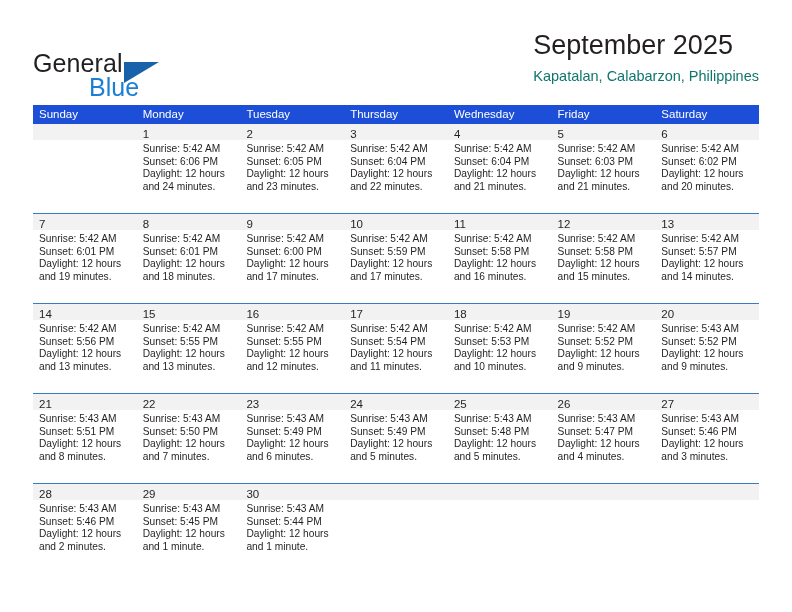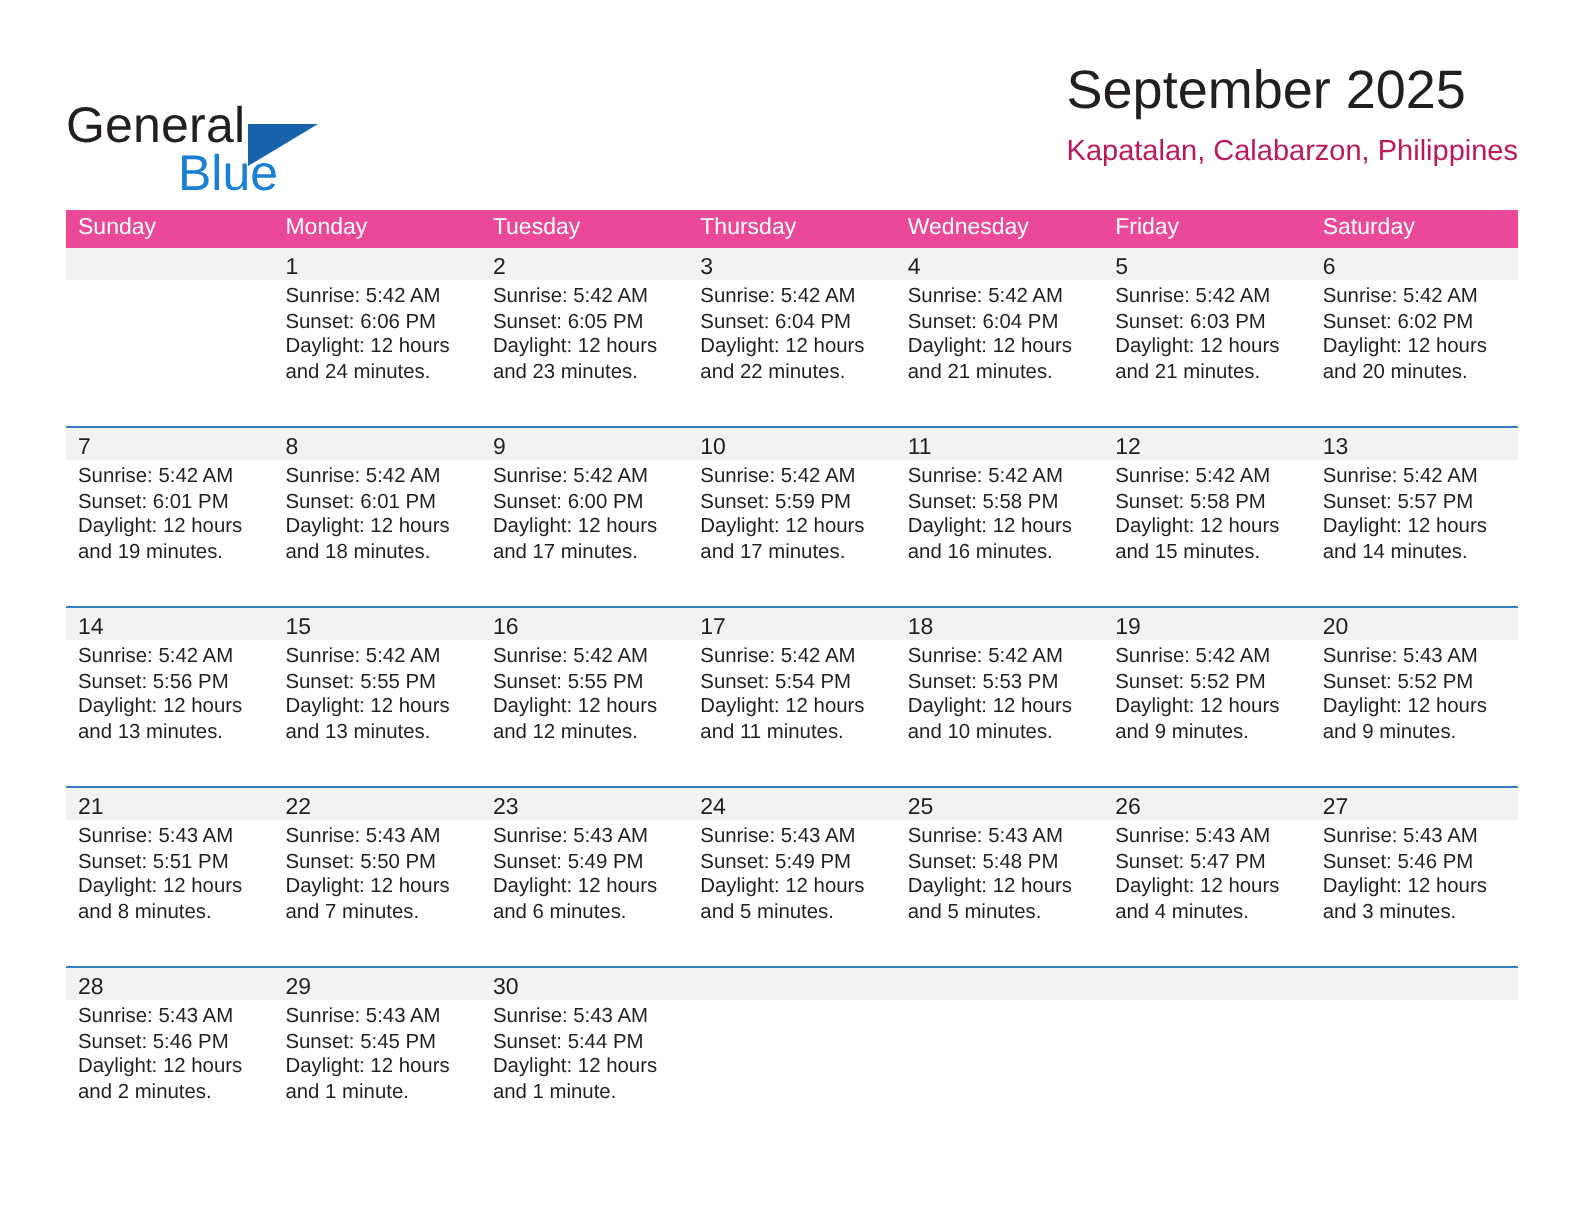--- a/index.html
+++ b/index.html
@@ -75,37 +75,37 @@
     text-align: left;
   }
   .cal-title {
     font-size: 27px;
     color: #231f20;
     line-height: 34px;
     white-space: nowrap;
   }
   .cal-subtitle {
     font-size: 14.5px;
-    color: #be185d;
+    color: #0f766e;
     line-height: 22px;
     margin-top: 3px;
     white-space: nowrap;
   }
 
   
   .calendar {
     position: absolute;
     left: 33px;
     top: 105px;
     width: 726px;
   }
 
   .dow-row {
     display: flex;
-    background: #ec4899;
+    background: #1d4ed8;
   }
   .dow-cell {
     flex: 1 1 0;
     height: 19px;
     line-height: 19px;
     padding-left: 6px;
     box-sizing: border-box;
     color: #ffffff;
     font-size: 11.5px;
     white-space: nowrap;

